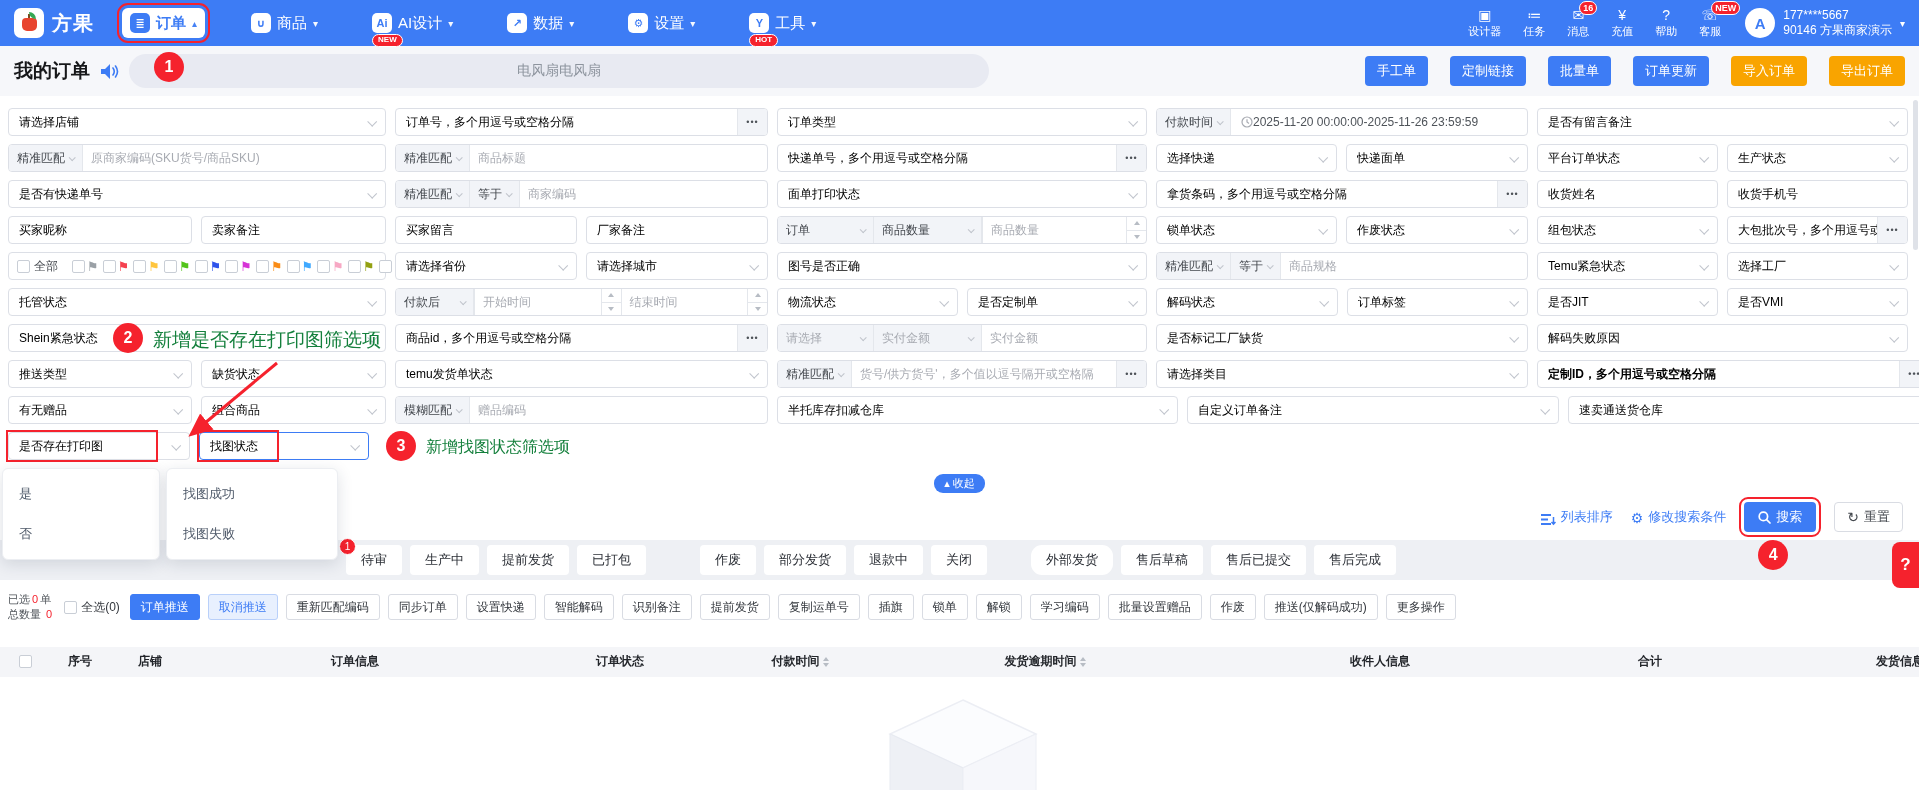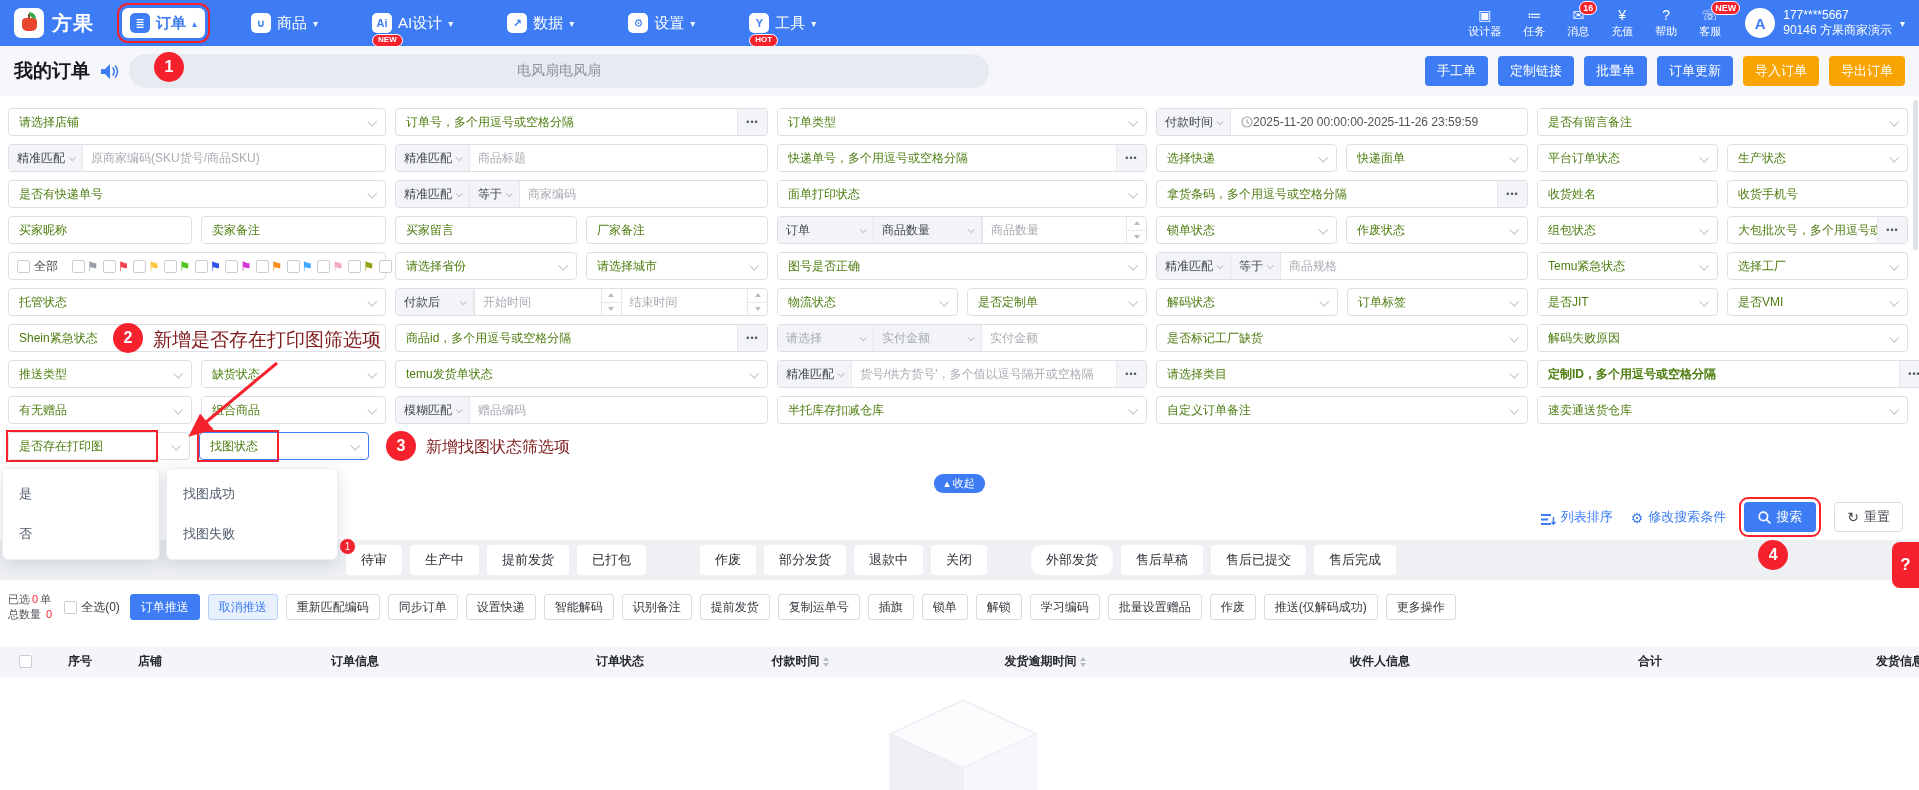--- a/index.html
+++ b/index.html
@@ -30,31 +30,31 @@
   .rbadge { position:absolute; top:-6px; left:12px; background:#f5222d; color:#fff; font-size:9px; font-weight:bold; min-width:16px; height:14px; padding:0 3px; border-radius:8px; display:flex; align-items:center; justify-content:center; border:1px solid #fff; }
   .nav-user { display:flex; align-items:center; gap:8px; margin-left:24px; cursor:pointer; }
   .avatar { width:30px; height:30px; border-radius:50%; background:#fff; color:#3d7cf5; font-weight:bold; font-size:15px; display:flex; align-items:center; justify-content:center; }
   .user-lines { display:flex; flex-direction:column; font-size:12px; line-height:1.25; }
   .ucaret { font-size:10px; }
 
   
   .titlebar { height:50px; background:#f6f7fa; display:flex; align-items:center; padding:0 14px; gap:10px; }
   .titlebar h1 { font-size:19px; color:#17181a; white-space:nowrap; }
   .pill { height:34px; border-radius:17px; background:#e8eaf2; flex:0 0 860px; display:flex; align-items:center; justify-content:center; color:#8d949e; font-size:14px; }
-  .tb-buttons { margin-left:auto; display:flex; gap:10px;justify-content:flex-end; }
+  .tb-buttons { margin-left:auto; display:flex; gap:22px;justify-content:flex-end; }
   .tbtn { height:30px; padding:0 12px; border:none; border-radius:4px; font-size:13px; color:#fff; cursor:pointer; font-family:inherit; white-space:nowrap; }
   .b-blue { background:#3d7cf5; }
   .b-orange { background:#f9a400; }
 
   
   .filters { background:#fff; padding:12px 8px 2px 8px; position:relative; }
   .frow { display:flex; gap:9px; margin-bottom:8px; position:relative; height:28px; }
   .fbox { height:28px; border:1px solid #dcdfe6; border-radius:4px; background:#fff; display:flex; align-items:center; padding:0 10px; font-size:12px; position:relative; flex:none; }
   .fbox.focused { border-color:#3d7cf5; }
-  .ph { color:#4d7c0f; overflow:hidden; white-space:nowrap; flex:1; }
+  .ph { color:#000000; overflow:hidden; white-space:nowrap; flex:1; }
   .chv { width:7px; height:7px; border-right:1.4px solid #c0c4cc; border-bottom:1.4px solid #c0c4cc; transform:rotate(45deg) translateY(-1px); flex:none; margin-left:6px; }
   .chv.sm { width:5px; height:5px; margin-left:4px; }
   .fgroup { height:28px; border:1px solid #dcdfe6; border-radius:4px; background:#fff; display:flex; align-items:stretch; font-size:12px; position:relative; flex:none; }
   .psel { display:flex; align-items:center; padding:0 8px; background:#f2f4f8; border-right:1px solid #e4e7ec; color:#43474d; flex:none; white-space:nowrap; border-radius:3px 0 0 3px; }
   .psel.mid { border-radius:0; }
   .psel.light { color:#a8abb2; }
   .pinp { flex:1; display:flex; align-items:center; padding:0 8px; color:#a8abb2; overflow:hidden; white-space:nowrap; }
   .dots3 { width:30px; background:#f2f4f8; border-left:1px solid #e4e7ec; display:flex; align-items:center; justify-content:center; color:#4e5359; font-size:9px; letter-spacing:1px; flex:none; align-self:stretch; margin:0 -10px 0 0; border-radius:0 3px 3px 0; cursor:pointer; }
   .fgroup .dots3 { margin:0; }
   .gstep { flex:1; display:flex; align-items:center; position:relative; border-left:1px solid #e4e7ec; padding:0 24px 0 8px; color:#a8abb2; overflow:hidden; white-space:nowrap; }
@@ -63,21 +63,21 @@
   .steps span + span { border-top:1px solid #e4e7ec; }
   .tup { width:0; height:0; border-left:3px solid transparent; border-right:3px solid transparent; border-bottom:4px solid #b7bcc4; }
   .tdn { width:0; height:0; border-left:3px solid transparent; border-right:3px solid transparent; border-top:4px solid #b7bcc4; }
   .dtf { flex:1; display:flex; align-items:center; padding:0 10px; color:#4e5359; white-space:nowrap; }
   .flagsbox { gap:4px; padding:0 8px; color:#43474d; }
   .cb { width:13px; height:13px; border:1px solid #c9ced6; border-radius:2px; background:#fff; flex:none; cursor:pointer; }
   .flagpair { display:flex; align-items:center; gap:2px; }
   .flagpair .flag { font-size:13px; line-height:1; }
   .alllab { font-size:12px; margin-right:10px; white-space:nowrap; }
   .redrect { position:absolute; left:-3px; top:-3px; height:32px; border:2px solid #f5222d; pointer-events:none; z-index:25; }
-  .note-red { position:absolute; color:#7f1d1d; white-space:nowrap; z-index:40; font-weight:500; }
+  .note-red { position:absolute; color:#15803d; white-space:nowrap; z-index:40; font-weight:500; }
   .n2 { left:144px; top:2px; font-size:19px; }
   .n3 { left:226px; top:4px; font-size:16px; }
   .cfield { position:absolute; z-index:45; }
   .c2 { left:104px; top:-2px; }
   .c3 { left:186px; top:-2px; }
   .arr { position:absolute; left:0; top:16px; z-index:40; pointer-events:none; overflow:visible; }
 
   
   .collapse-row { text-align:center; padding:3px 0 5px; }
   .collapse-pill { display:inline-flex; align-items:center; gap:3px; background:#3d7cf5; color:#fff; font-size:11px; padding:2px 10px; border-radius:9px; cursor:pointer; }
@@ -611,21 +611,21 @@
         </div>
         <div class="fgroup" style="width: 373px;">
           <span class="psel">
             <span>模糊匹配</span>
             <span class="chv sm"></span>
           </span>
           <span class="pinp">
             <span>赠品编码</span>
           </span>
         </div>
-        <div class="fbox" style="width: 370px;">
+        <div class="fbox" style="width: 401px;">
           <span class="ph">半托库存扣减仓库</span>
           <span class="chv"></span>
         </div>
         <div class="fbox" style="width: 372px;">
           <span class="ph">自定义订单备注</span>
           <span class="chv"></span>
         </div>
         <div class="fbox" style="width: 371px;">
           <span class="ph">速卖通送货仓库</span>
           <span class="chv"></span>

